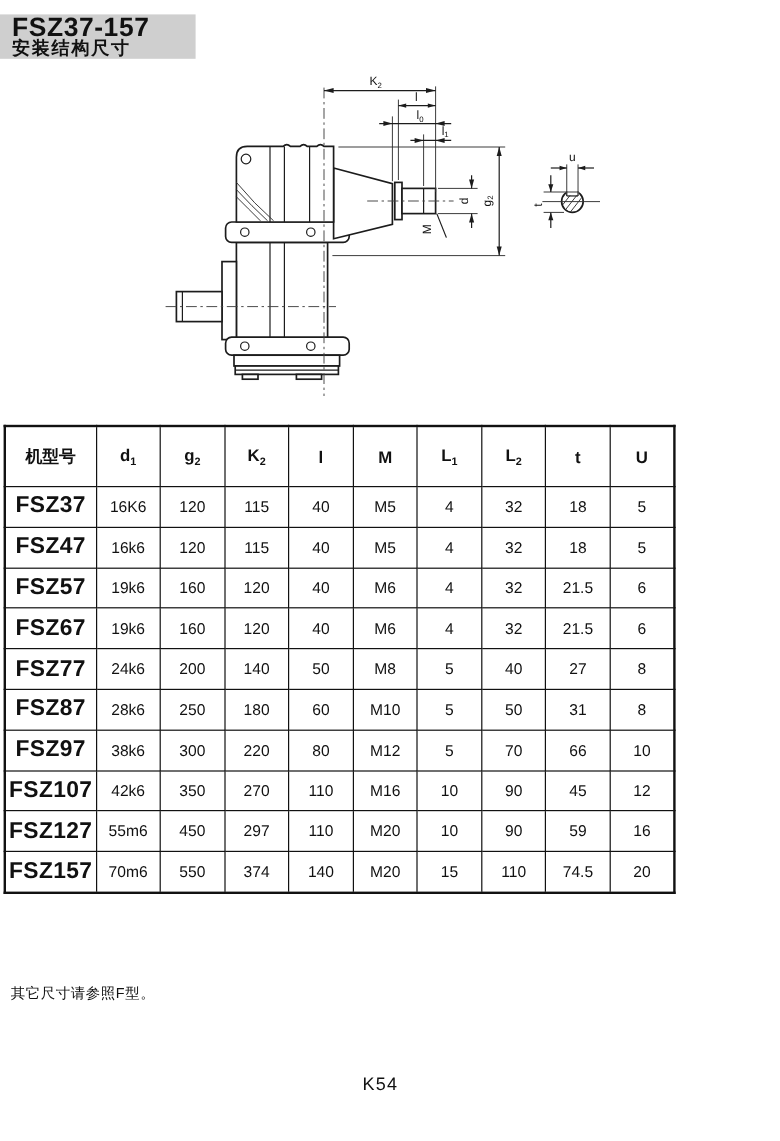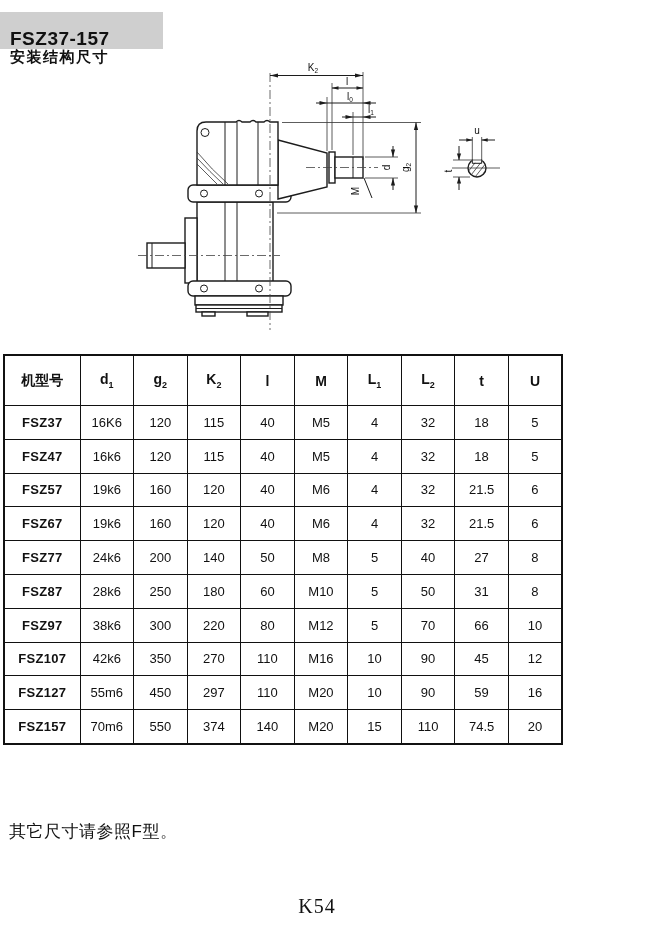--- a/index.html
+++ b/index.html
@@ -5,21 +5,21 @@
   html,body { margin:0; padding:0; background:#ffffff; }
   .page {
     position:relative; width:650px; height:951px; background:#ffffff;
     font-family:"Liberation Sans", sans-serif; color:#111; overflow:hidden;
   }
   
   .header-box {
     position:absolute; left:0; top:12px; width:163px; height:37px;
     background:#cfcfcf; box-sizing:border-box; padding:1px 0 0 10px;
   }
-  .header-title { font-size:19px; font-weight:bold; letter-spacing:0.5px; line-height:20px;margin-top:16px; }
+  .header-title { font-size:22px; font-weight:bold; letter-spacing:0.5px; line-height:20px; }
   .header-sub   { font-size:15px; font-weight:bold; letter-spacing:1.5px; line-height:15px; }
 
   
   .drawing-svg { position:absolute; left:0; top:0; width:650px; height:350px; }
   .ol  { fill:#ffffff; stroke:#1c1c1c; stroke-width:1.4; }
   .oln { fill:none;    stroke:#1c1c1c; stroke-width:1.4; }
   .med { fill:none;    stroke:#1c1c1c; stroke-width:1;   }
   .thin{ fill:none;    stroke:#333;    stroke-width:0.8; }
   .cl  { fill:none;    stroke:#444;    stroke-width:0.8; stroke-dasharray:9 3 2 3; }
   .dim { fill:none;    stroke:#1c1c1c; stroke-width:1;   }
@@ -31,29 +31,29 @@
     position:absolute; left:3px; top:354px; width:560px;
     border-collapse:collapse; table-layout:fixed;
     border:2.5px solid #111;
   }
   .dim-table th, .dim-table td {
     border:1.6px solid #111; text-align:center; vertical-align:middle; padding:0;
     font-family:"Liberation Sans", sans-serif;
   }
   .dim-table th { height:49px; font-size:14px; font-weight:bold; }
   .dim-table td { height:32.8px; font-size:13px; font-weight:normal; }
-  .dim-table td.model { font-weight:bold; font-size:13px; letter-spacing:0.3px;text-align:center; }
+  .dim-table td.model { font-weight:bold; font-size:19px; letter-spacing:0.3px;text-align:center; }
   .subscript { font-size:9px; }
 
   
-  .note1 { position:absolute; left:9px; top:820px; font-size:17px; letter-spacing:0.5px; }
+  .note1 { position:absolute; left:9px; top:820px; font-size:12px; letter-spacing:0.5px; }
   .note2 { position:absolute; left:9px; top:844px; font-size:12px; letter-spacing:0.5px; }
   .page-num {
     position:absolute; left:0; top:895px; width:634px; text-align:center;
-    font-family:Liberation Serif, serif; font-size:20px; letter-spacing:1px;
+    font-family:Liberation Sans, sans-serif; font-size:15px; letter-spacing:1px;
   }
 </style>
 </head>
 <body>
 
 <div class="page">
 
   <div class="header-box">
     <div class="header-title">FSZ37-157</div>
     <div class="header-sub">安装结构尺寸</div>

